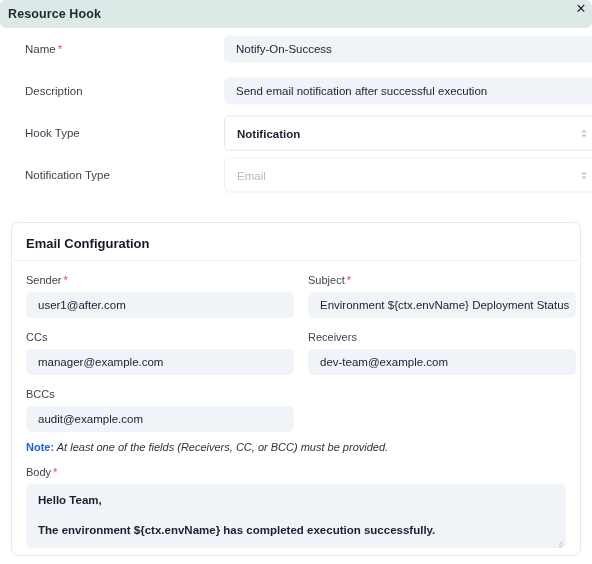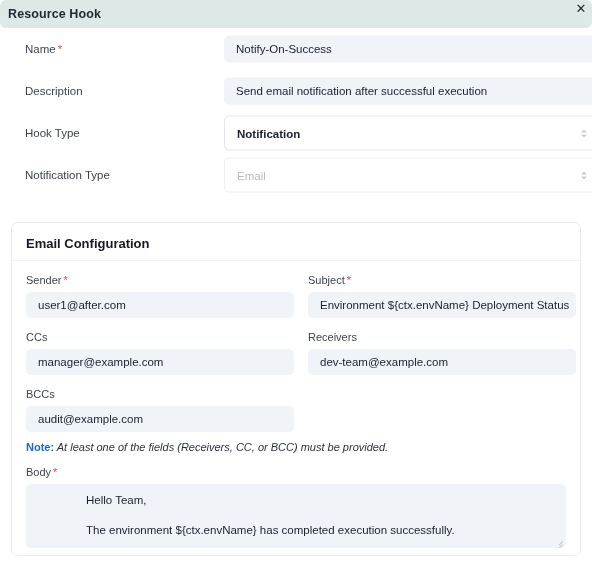--- a/index.html
+++ b/index.html
@@ -216,24 +216,23 @@
     border-radius: 5px;
     width: 100%;
     height: 64px;
     box-sizing: border-box;
     padding: 9px 12px;
     position: relative;
     overflow: hidden;
   }
   .ta-line {
     font-size: 11.5px;
-    font-weight: normal;
+    font-weight: bold;
     color: #1a2030;
     line-height: 15px;
-    margin-left: 48px;
   }
   .ta-line.spacer { height: 15px; }
   .resize-grip {
     position: absolute;
     right: 3px;
     bottom: 2px;
     width: 9px;
     height: 9px;
     opacity: 0.45;
   }

